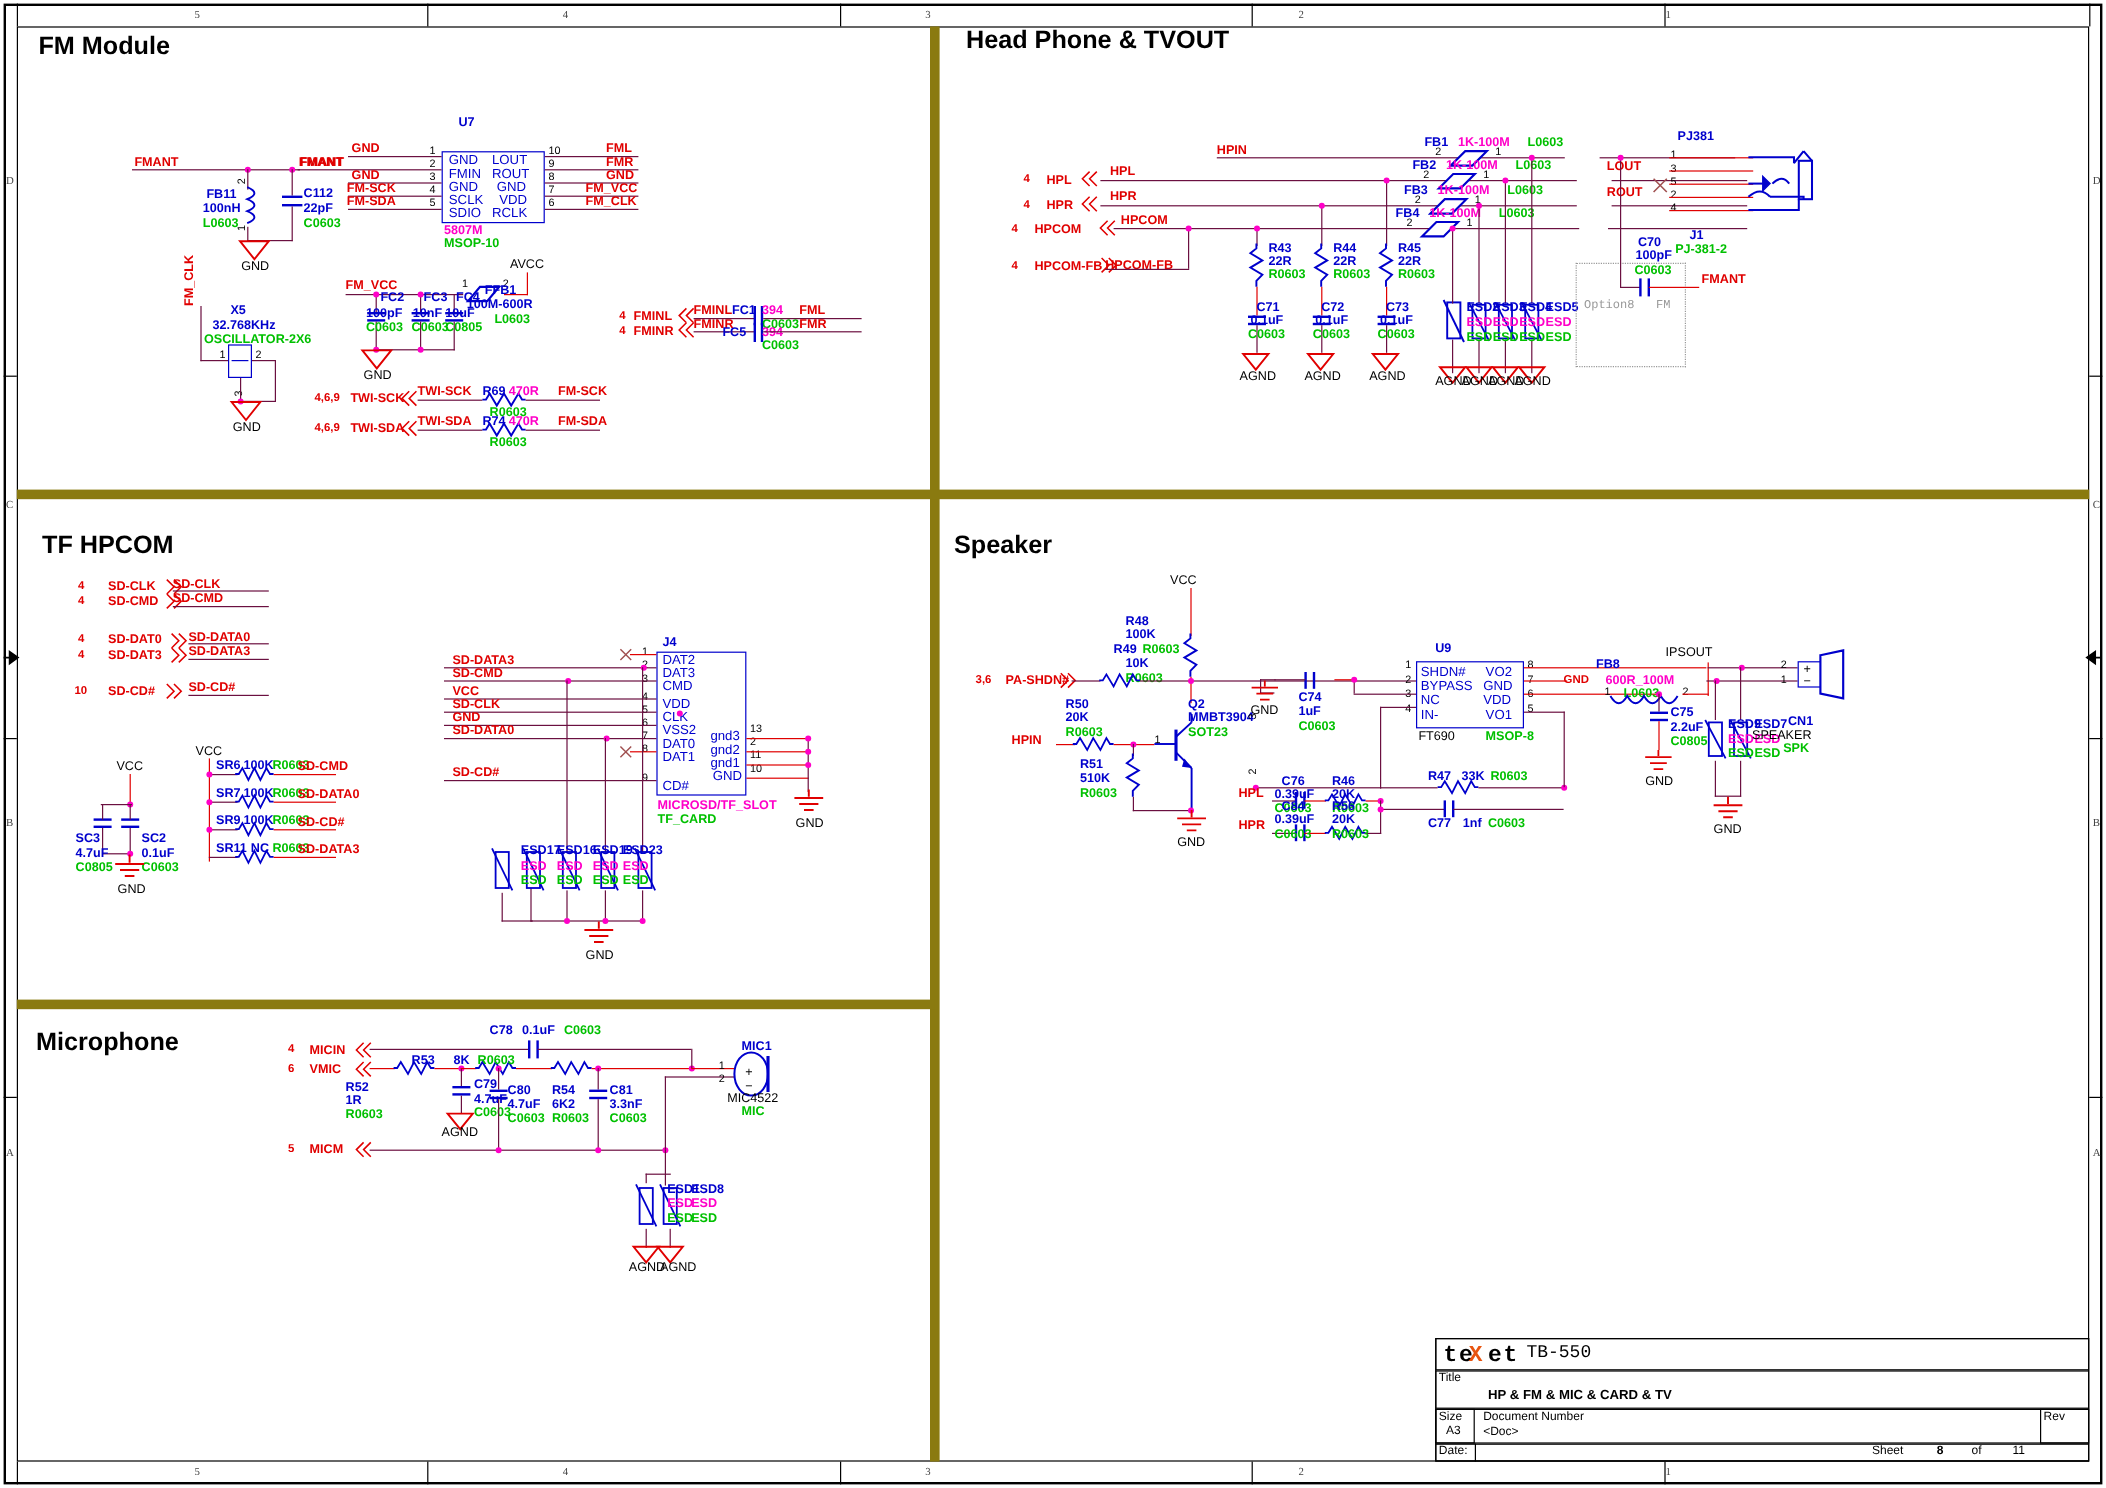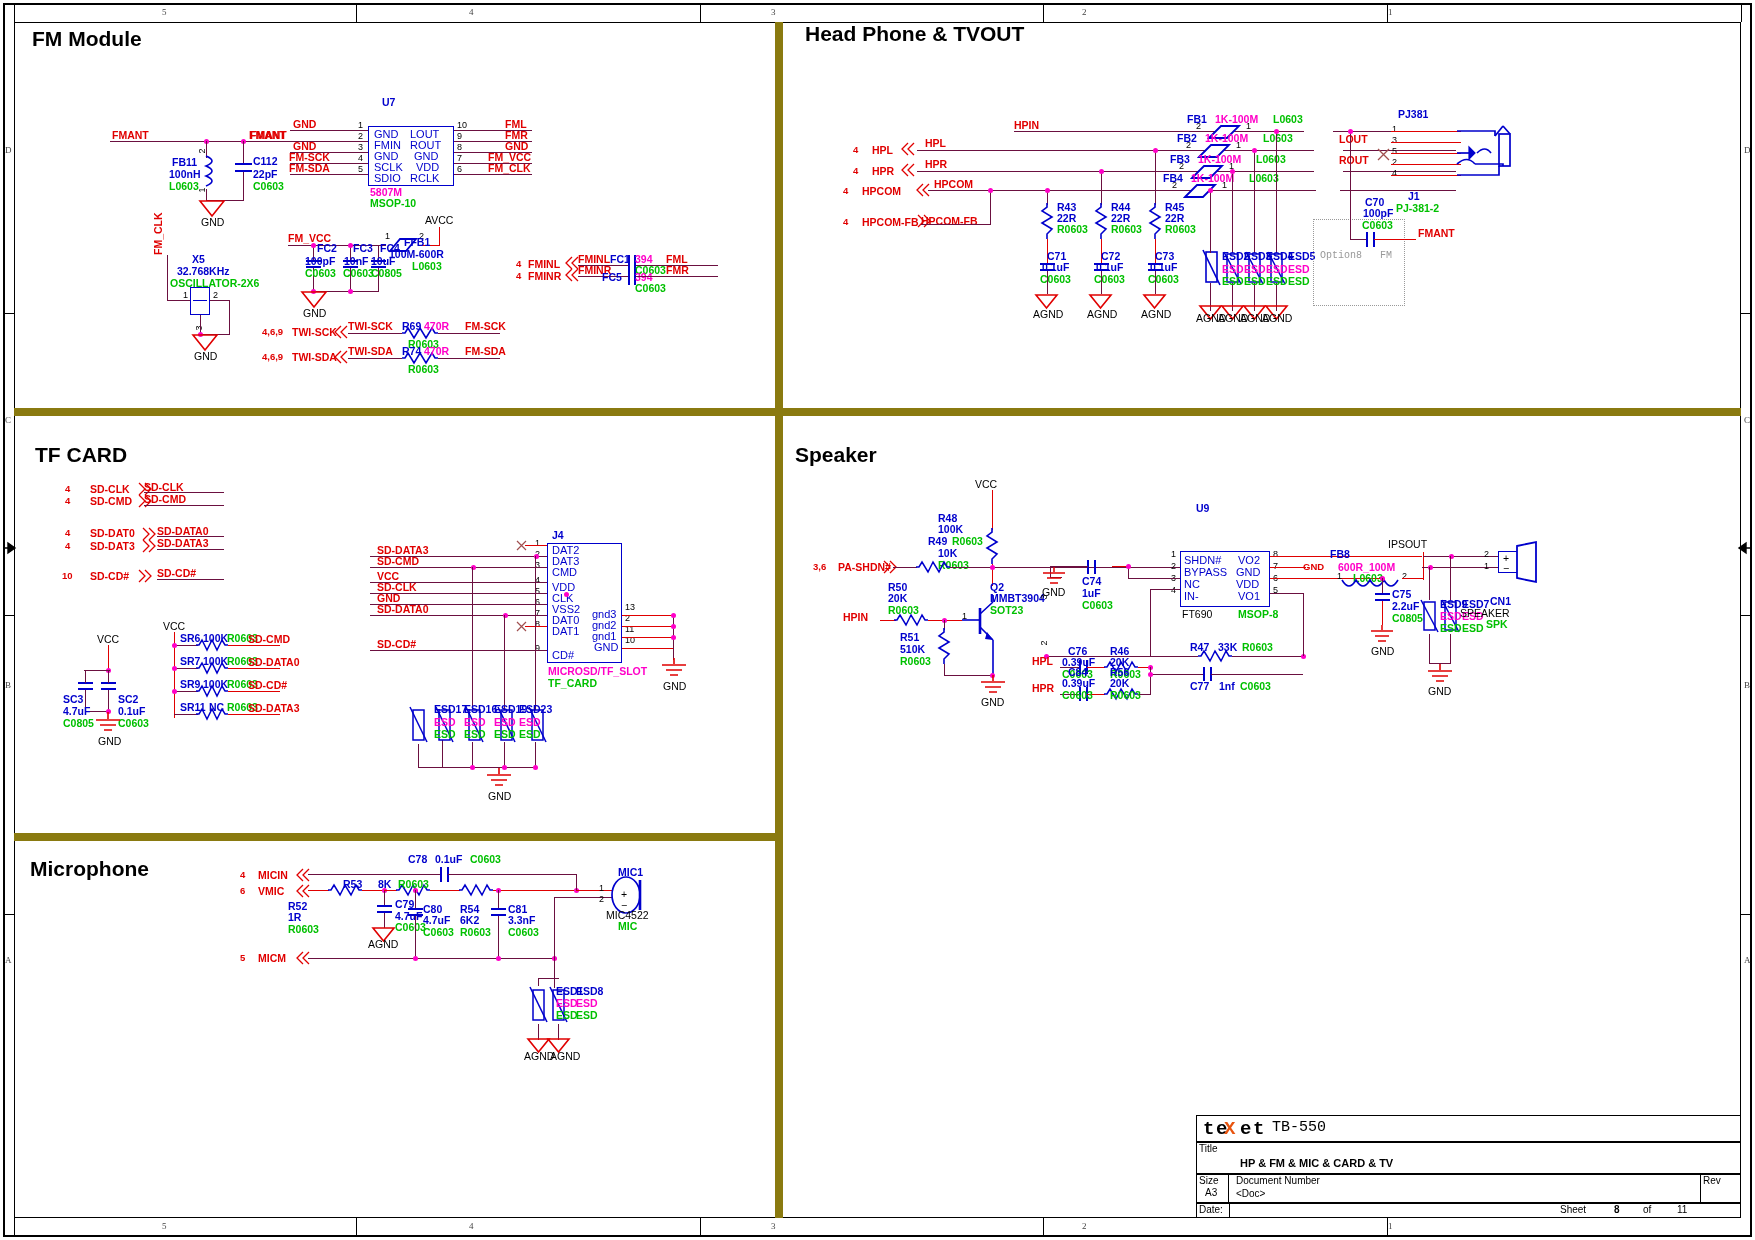--- a/index.html
+++ b/index.html
@@ -109,21 +109,21 @@
   <svg style="position:absolute;left:1736px;top:541px;" width="16" height="14">
       <path d="M15 7 L4 7 M10 2 L3 7 L10 12 Z" stroke="#000" fill="#000" stroke-width="1.4"></path>
     </svg>
 
   <div class="olive" style="left:775px;top:22px;width:8px;height:1196px;"></div>
   <div class="olive" style="left:14px;top:408px;width:1727px;height:8px;"></div>
   <div class="olive" style="left:14px;top:833px;width:765px;height:8px;"></div>
 
   <div class="sect-title" style="left:32px;top:27px;">FM Module</div>
   <div class="sect-title" style="left:805px;top:22px;">Head Phone &amp; TVOUT</div>
-  <div class="sect-title" style="left:35px;top:443px;">TF CARD</div>
+  <div class="sect-title" style="left:35px;top:443px;">TF HPCOM</div>
   <div class="sect-title" style="left:795px;top:443px;">Speaker</div>
   <div class="sect-title" style="left:30px;top:857px;">Microphone</div>
 
   <div class="ic" style="left:368px;top:126px;width:86px;height:60px;"></div>
   <div class="t ref" style="left:382px;top:96px;">U7</div>
   <div class="t mag" style="left:370px;top:186px;">5807M</div>
   <div class="t pkg" style="left:370px;top:197px;">MSOP-10</div>
 
   <div class="t pinname" style="left:374px;top:128px;">GND</div>
   <div class="t pinname" style="left:374px;top:139px;">FMIN</div>
@@ -867,21 +867,21 @@
   <div class="t pin" style="left:962px;top:611px;">1</div>
   <div class="t pin" style="left:1041px;top:592px;transform:rotate(-90deg);">3</div>
   <div class="t pin" style="left:1041px;top:638px;transform:rotate(-90deg);">2</div>
   <div class="dot" style="left:990px;top:673px;"></div>
   <svg style="position:absolute;left:973px;top:675px;" width="40" height="22">
     <path d="M20 0 L20 6 M8 7 L32 7 M12 12 L28 12 M16 17 L24 17" stroke="#e00000" fill="none" stroke-width="1.6"></path>
   </svg>
   <div class="t gndlbl" style="left:981px;top:696px;">GND</div>
 
   <div class="ic" style="left:1180px;top:551px;width:90px;height:56px;"></div>
-  <div class="t ref" style="left:1196px;top:502px;">U9</div>
+  <div class="t ref" style="left:1196px;top:534px;">U9</div>
   <div class="t blk" style="left:1182px;top:608px;">FT690</div>
   <div class="t pkg" style="left:1238px;top:608px;">MSOP-8</div>
   <div class="t pinname" style="left:1184px;top:554px;">SHDN#</div>
   <div class="t pinname" style="left:1184px;top:566px;">BYPASS</div>
   <div class="t pinname" style="left:1184px;top:578px;">NC</div>
   <div class="t pinname" style="left:1184px;top:590px;">IN-</div>
   <div class="t pinname" style="left:1238px;top:554px;">VO2</div>
   <div class="t pinname" style="left:1236px;top:566px;">GND</div>
   <div class="t pinname" style="left:1236px;top:578px;">VDD</div>
   <div class="t pinname" style="left:1238px;top:590px;">VO1</div>

